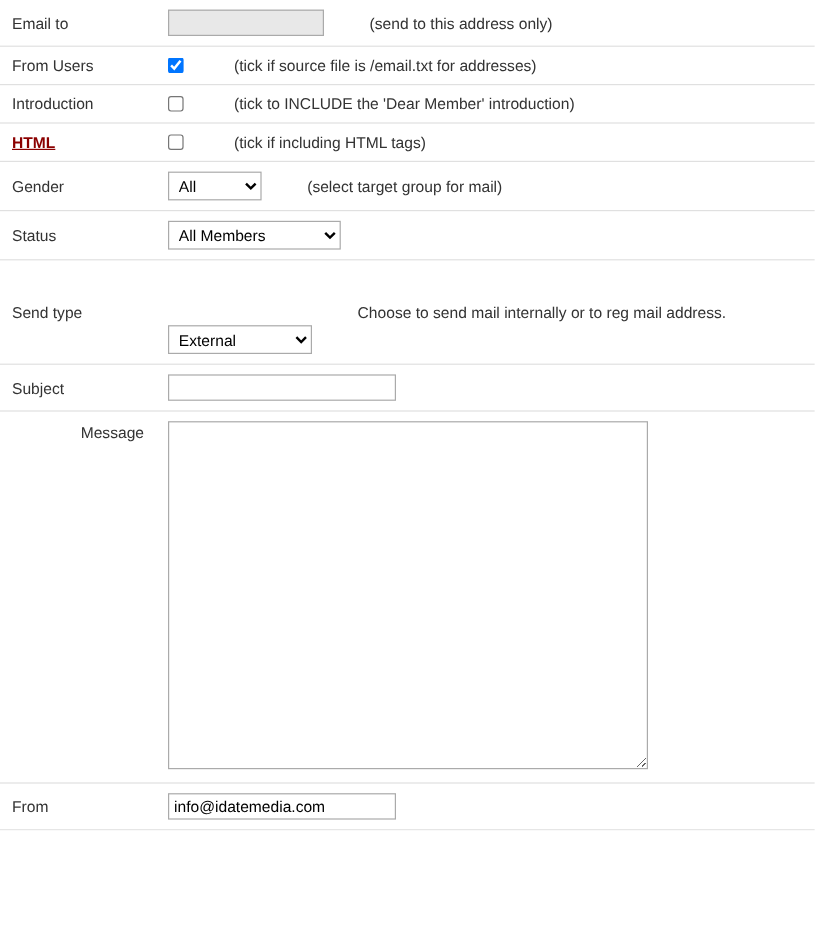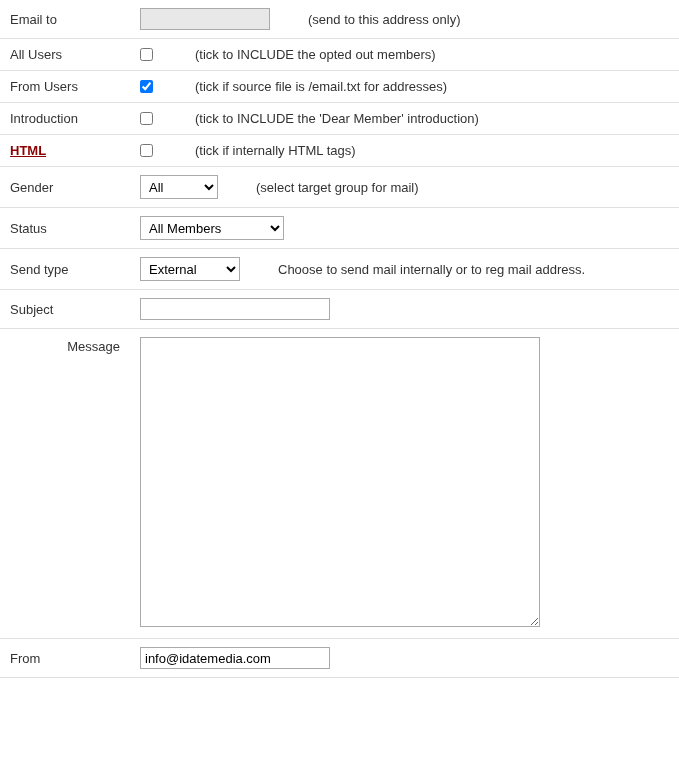--- a/index.html
+++ b/index.html
@@ -74,21 +74,22 @@
       width: 130px;
       height: 22px;
     }
     .gender-select {
       width: 78px;
     }
     .status-select, .lang-select {
       width: 144px;
     }
     .sendtype-select {
-      width: 100px;
+      width: 120px;
+      margin-top: 46px;
     }
     .inline-row {
       display: flex;
       align-items: center;
       gap: 32px;
     }
   </style>
 </head>
 <body>
 
@@ -98,29 +99,20 @@
       <tr>
     <td>Email to</td>
     <td>
       <div class="inline-row">
         <input type="text" class="email-input" value="" style="">
         <span class="hint-text">(send to this address only)</span>
       </div>
     </td>
   </tr>
 
-  <tr>
-    <td>All Users</td>
-    <td>
-      <div class="inline-row">
-        <input type="checkbox" style="">
-        <span class="hint-text">(tick to INCLUDE the opted out members)</span>
-      </div>
-    </td>
-  </tr>
 
 
   <tr>
     <td>From Users</td>
     <td>
       <div class="inline-row">
         <input type="checkbox" checked="" style="">
         <span class="hint-text">(tick if source file is /email.txt for addresses)</span>
       </div>
     </td>
@@ -135,21 +127,21 @@
         <span class="hint-text">(tick to INCLUDE the 'Dear Member' introduction)</span>
       </div>
     </td>
   </tr>
 
   <tr>
     <td class="html-label">HTML</td>
     <td>
       <div class="inline-row">
         <input type="checkbox" style="">
-        <span class="hint-text">(tick if internally HTML tags)</span>
+        <span class="hint-text">(tick if including HTML tags)</span>
       </div>
     </td>
   </tr>
 
   <tr>
     <td>Gender</td>
     <td>
       <div class="inline-row">
         <select class="gender-select">
           <option>All</option>

